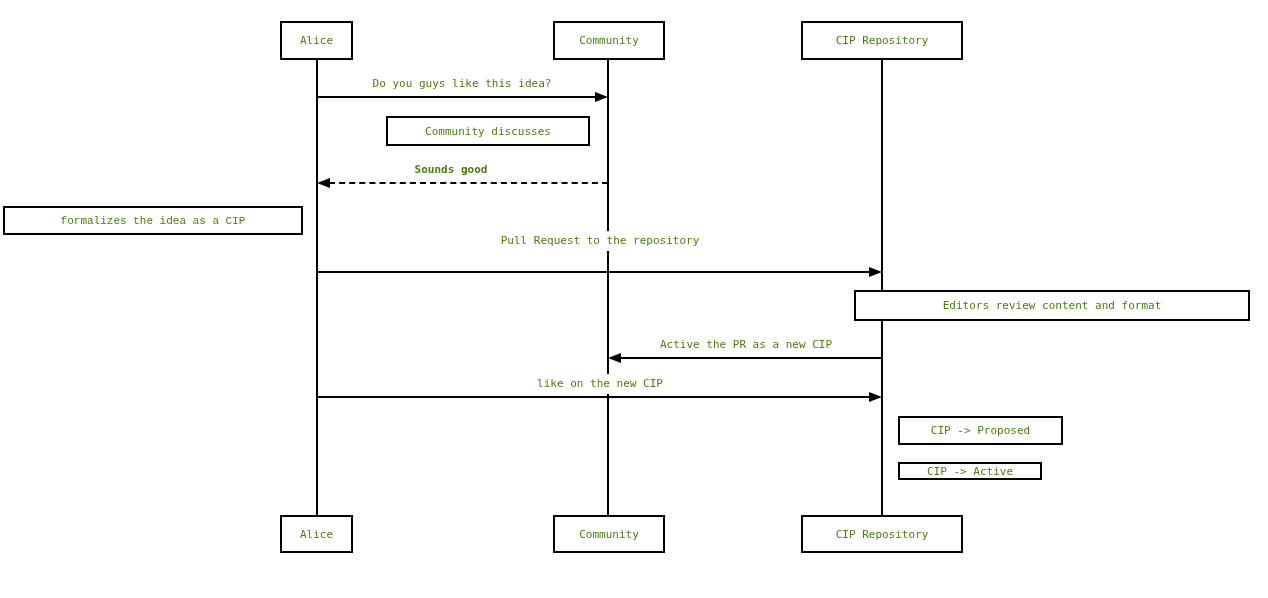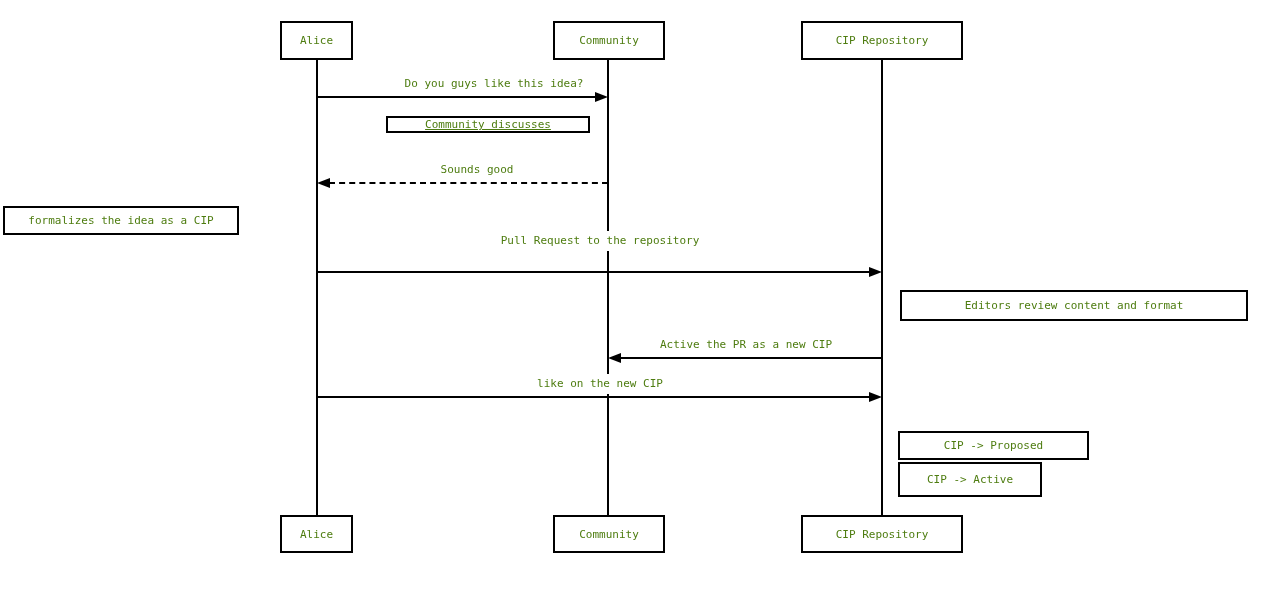--- a/index.html
+++ b/index.html
@@ -82,45 +82,45 @@
   #actor-community-top    { left: 553px; top: 21px;  width: 112px; }
   #actor-cip-top          { left: 801px; top: 21px;  width: 162px; }
   #actor-alice-bottom     { left: 280px; top: 515px; width: 73px;  height: 38px; }
   #actor-community-bottom { left: 553px; top: 515px; width: 112px; height: 38px; }
   #actor-cip-bottom       { left: 801px; top: 515px; width: 162px; height: 38px; }
 
   #lifeline-alice     { left: 316px; }
   #lifeline-community { left: 607px; }
   #lifeline-cip       { left: 881px; }
 
-  #msg1-label { left: 462px; top: 74px; margin-left: 32px; }
+  #msg1-label { left: 462px; top: 74px; }
   #msg1-line  { left: 317px; top: 96px;  width: 280px; }
   #msg1-head  { left: 595px; top: 92px; }
 
-  #msg2-label { left: 477px; top: 160px; }
+  #msg2-label { left: 451px; top: 160px; font-weight: bold; }
   #msg2-line  { left: 329px; top: 182px; width: 279px; }
   #msg2-head  { left: 317px; top: 178px; }
 
   #msg3-label { left: 600px; top: 231px; }
   #msg3-line  { left: 317px; top: 271px; width: 553px; }
   #msg3-head  { left: 869px; top: 267px; }
 
   #msg4-label { left: 746px; top: 335px; }
   #msg4-line  { left: 621px; top: 357px; width: 261px; }
   #msg4-head  { left: 608px; top: 353px; }
 
   #msg5-label { left: 600px; top: 374px; }
   #msg5-line  { left: 317px; top: 396px; width: 553px; }
   #msg5-head  { left: 869px; top: 392px; }
 
-  #note-discusses  { left: 386px; top: 116px; width: 204px; height: 17px; text-decoration: underline; }
-  #note-formalizes { left: 3px;   top: 206px; width: 236px; height: 29px; }
-  #note-editors    { left: 900px; top: 290px; width: 348px; height: 31px; }
-  #note-proposed   { left: 898px; top: 431px; width: 191px; height: 29px; }
-  #note-active     { left: 898px; top: 462px; width: 144px; height: 35px; }
+  #note-discusses  { left: 386px; top: 116px; width: 204px; height: 30px; }
+  #note-formalizes { left: 3px;   top: 206px; width: 300px; height: 29px; font-family: Liberation Mono, monospace; }
+  #note-editors    { left: 854px; top: 290px; width: 396px; height: 31px; }
+  #note-proposed   { left: 898px; top: 416px; width: 165px; height: 29px; }
+  #note-active     { left: 898px; top: 462px; width: 144px; height: 18px; }
 </style>
 </head>
 <body>
 
 <div id="canvas">
 
   <div class="lifeline" id="lifeline-alice"></div>
   <div class="lifeline" id="lifeline-community"></div>
   <div class="lifeline" id="lifeline-cip"></div>
 

